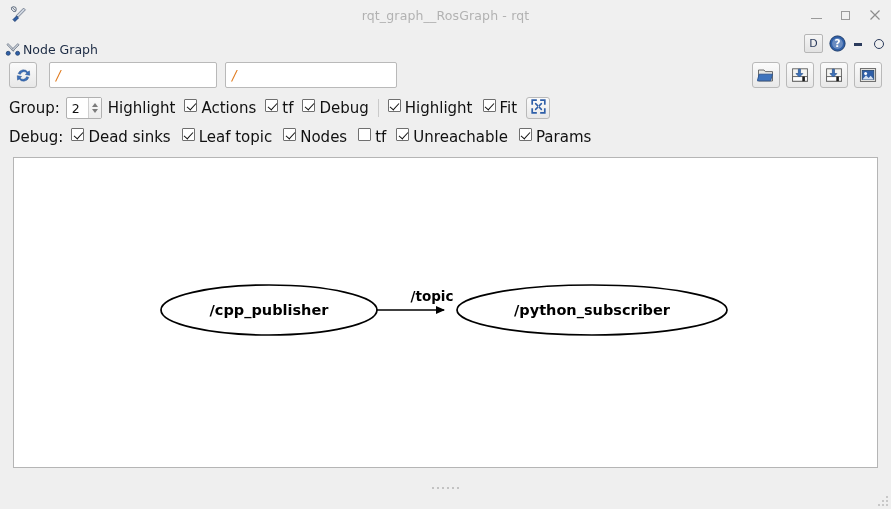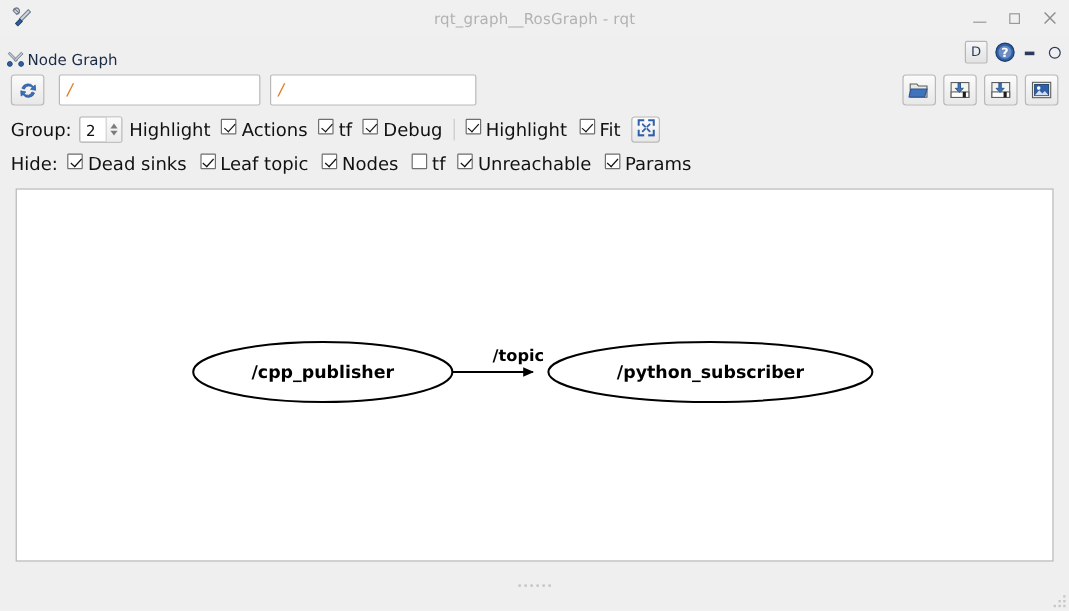--- a/index.html
+++ b/index.html
@@ -554,21 +554,21 @@
       <span>
         <svg width="15" height="15" viewBox="0 0 15 15">
           <path d="M1.2 5 V1.2 H5 M10 1.2 H13.8 V5 M13.8 10 V13.8 H10 M5 13.8 H1.2 V10" fill="none" stroke="#2f5fa8" stroke-width="1.7" stroke-linecap="square"></path>
           <path d="M4.6 4.6 L6.6 6.6 M10.4 4.6 L8.4 6.6 M10.4 10.4 L8.4 8.4 M4.6 10.4 L6.6 8.4" stroke="#2f5fa8" stroke-width="1.5" stroke-linecap="round"></path>
         </svg>
       </span>
     </div>
   </div>
 
   <div class="toolbar-row row3">
-    <span class="lbl" style="margin-right:8px;">Hide:</span>
+    <span class="lbl" style="margin-right:8px;">Debug:</span>
 
     <span class="cb-item">
       <i class="cbox checked"></i>
       <span class="lbl">Dead sinks</span>
     </span>
     <span style="width:11px"></span>
     <span class="cb-item">
       <i class="cbox checked"></i>
       <span class="lbl">Leaf topic</span>
     </span>

